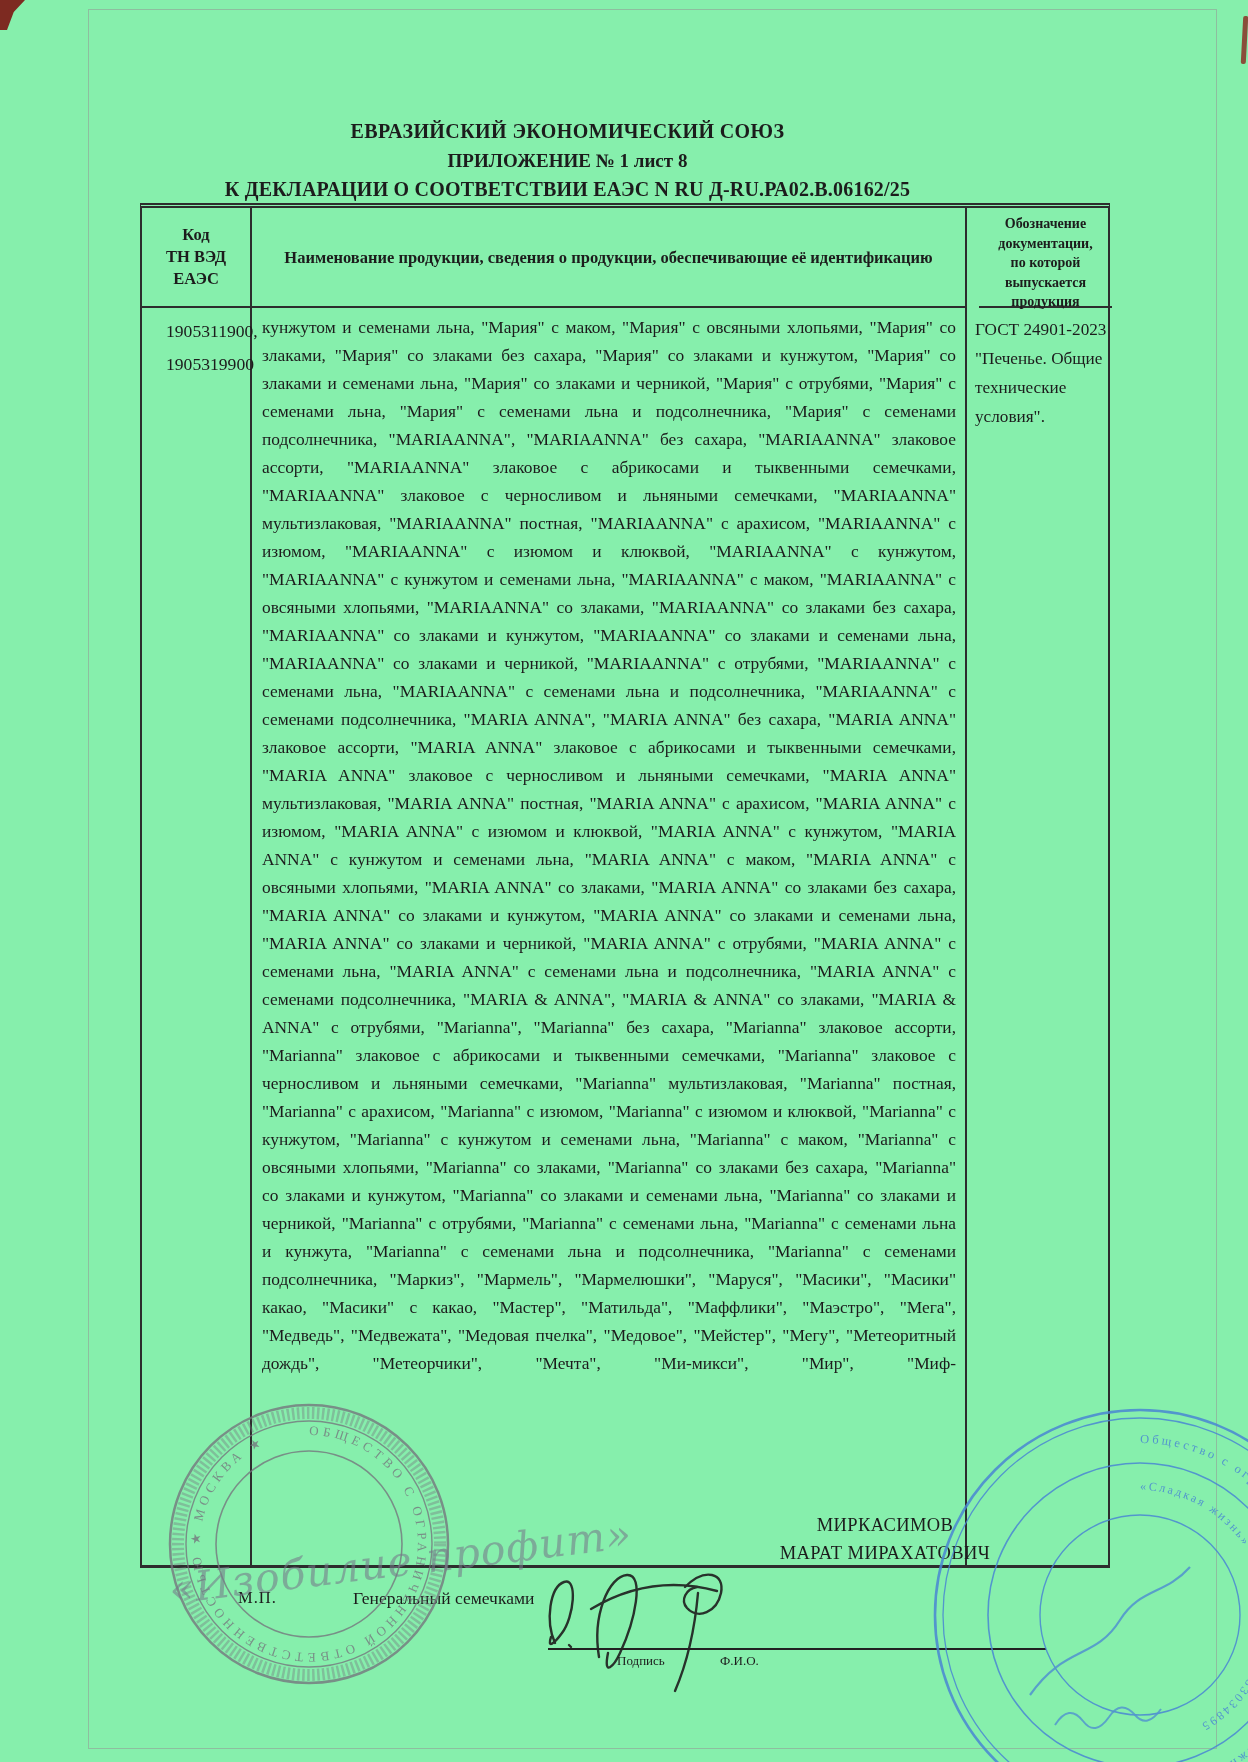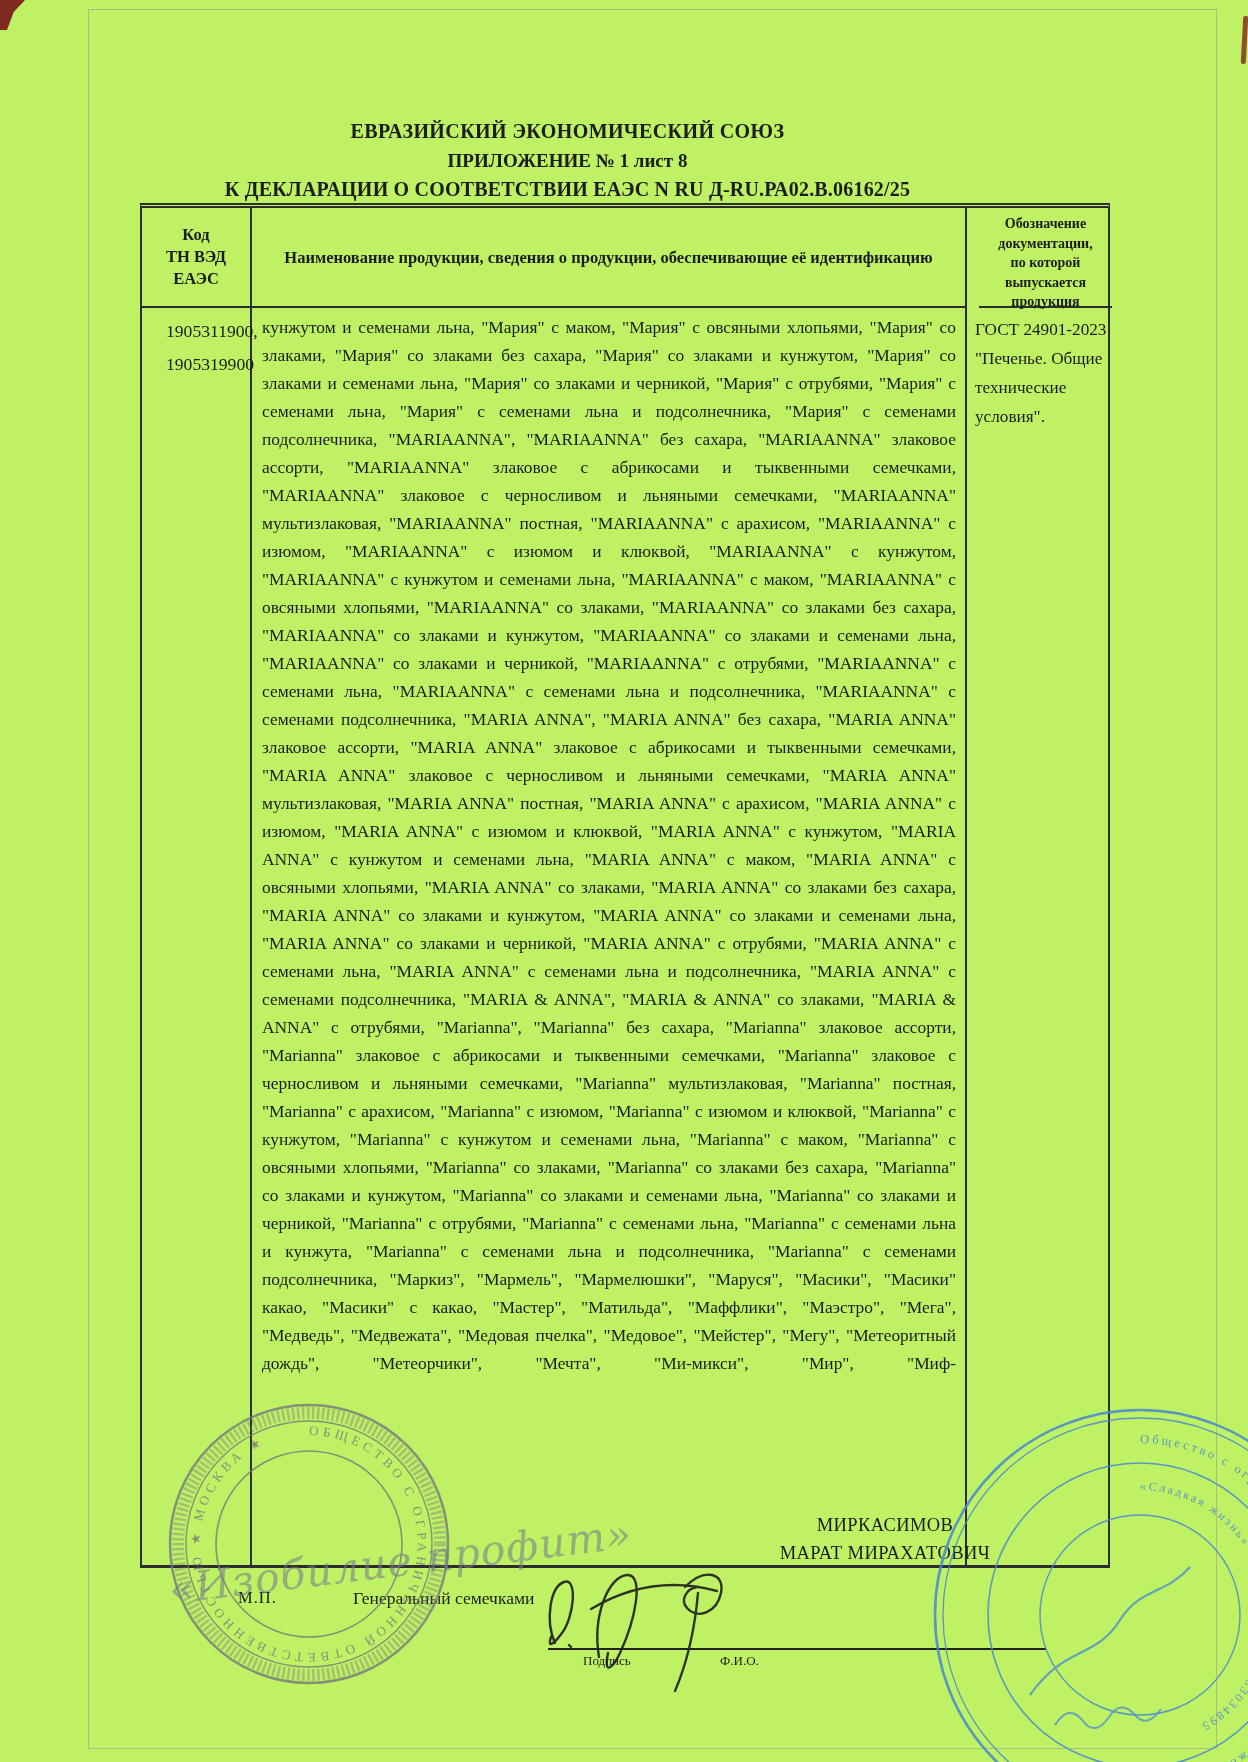--- a/index.html
+++ b/index.html
@@ -1,17 +1,17 @@
 <!DOCTYPE html>
 <html lang="ru"><head>
 <meta charset="utf-8">
 <style>
   html,body{margin:0;padding:0;background:#ffffff;}
   .page{
-    position:relative;width:1248px;height:1762px;background:#bef264;
+    position:relative;width:1248px;height:1762px;background:#86efac;
     overflow:hidden;font-family:"Liberation Serif",serif;color:#1c1c1c;
   }
   .scan-frame{
     position:absolute;left:88px;top:9px;width:1127px;height:1738px;
     border:1px solid rgba(150,150,150,.55);pointer-events:none;
   }
   .corner-mark-tl{
     position:absolute;left:0;top:0;width:25px;height:30px;background:#7d2a21;
     clip-path:polygon(0 0,100% 0,55% 40%,28% 100%,0 100%);
   }
@@ -45,21 +45,21 @@
   .b-name{
     font-size:17.4px;line-height:28px;padding:5px 9px 8px 10px;
     text-align:justify;text-align-last:justify;word-spacing:1px;
   }
   .b-doc{font-size:17.2px;line-height:29px;padding:7px 5px 0 8px;}
 
   .footer-mp{position:absolute;left:238px;top:1588px;font-size:16.5px;letter-spacing:1px;}
   .footer-position{position:absolute;left:353px;top:1588px;font-size:17.5px;}
   .sig-svg{position:absolute;left:535px;top:1563px;overflow:visible;}
   .sig-line{position:absolute;left:548px;top:1648px;width:209px;border-top:2px solid #222;}
-  .sig-caption{position:absolute;left:583px;top:1653px;font-size:13px;}
+  .sig-caption{position:absolute;left:617px;top:1653px;font-size:13px;}
   .name-block{position:absolute;left:720px;top:1511px;width:330px;text-align:center;font-size:18.5px;line-height:28px;letter-spacing:.4px;}
   .name-line{position:absolute;left:735px;top:1648px;width:311px;border-top:2px solid #222;}
   .name-caption{position:absolute;left:720px;top:1653px;width:330px;text-align:left;font-size:13px;}
 
   .stamp{position:absolute;pointer-events:none;}
   .stamp-left{left:163px;top:1392px;opacity:.78;}
   .stamp-right{left:905px;top:1395px;opacity:.85;}
   .watermark-script{
     position:absolute;left:168px;top:1546px;width:330px;white-space:nowrap;
     font-family:"DejaVu Serif",serif;font-style:italic;font-size:41px;

